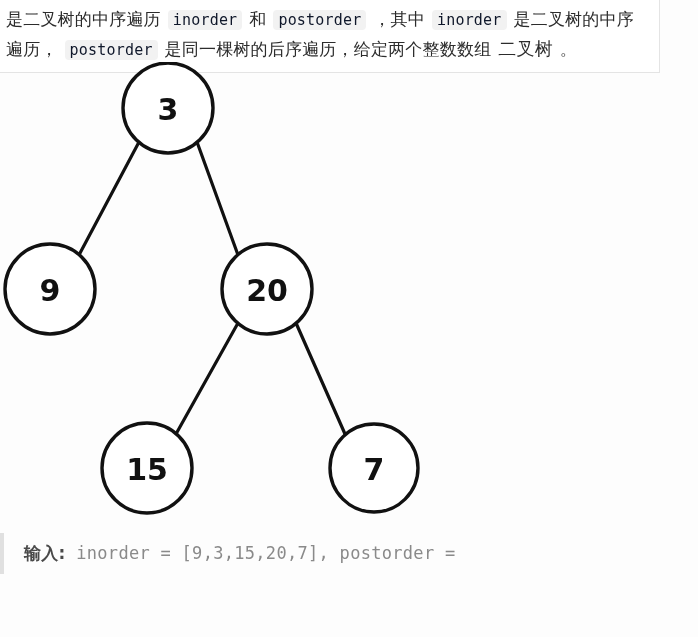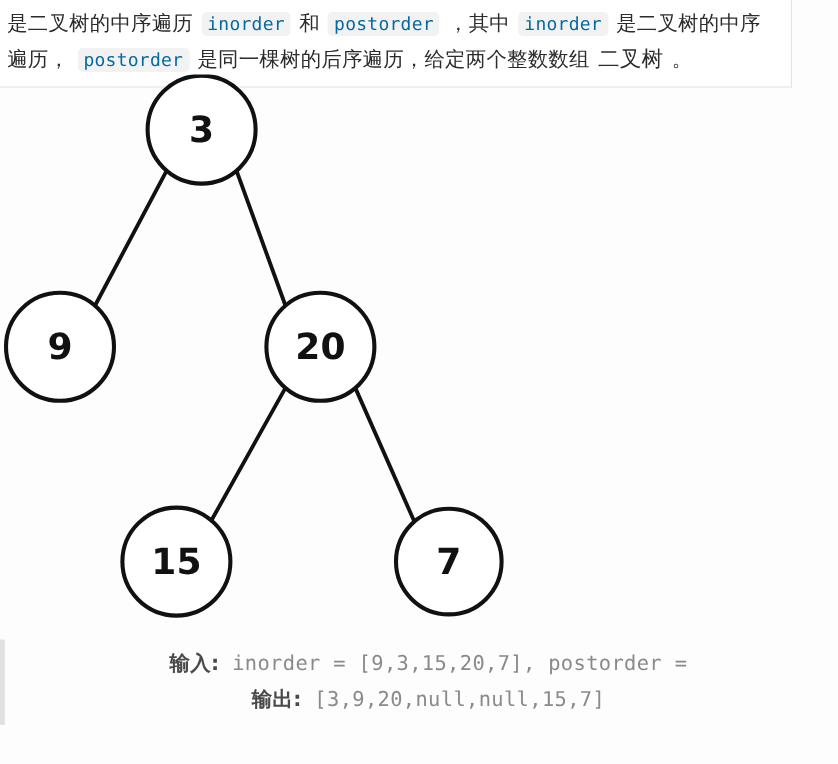--- a/index.html
+++ b/index.html
@@ -31,21 +31,21 @@
     color: #2c2c2c;
     letter-spacing: 0.2px;
   }
   #problem-statement .seg { white-space: normal; }
   .code-span {
     font-family: "DejaVu Sans Mono", "Liberation Mono", monospace;
     background: #f2f2f2;
     border-radius: 4px;
     padding: 1px 5px;
     font-size: 15px;
-    color: #0369a1;
+    color: #0f172a;
     margin: 0 2px;
   }
   .emph {
     font-family: "Liberation Serif", "DejaVu Serif", serif;
     font-size: 18px;
     padding: 0 2px;
   }
 
   
   #tree-diagram {
@@ -90,21 +90,21 @@
     line-height: 30px;
     color: #8a8a8a;
     letter-spacing: 0.3px;
   }
   #example-block .io-label {
     font-family: "DejaVu Sans", "Liberation Sans", sans-serif;
     font-weight: bold;
     color: #4a4a4a;
     font-size: 17px;
   }
-  .example-line { display: block; text-align: center; }
+  .example-line { display: block; }
 </style>
 </head>
 <body>
 
 <div id="problem-statement">
   <span class="seg">是二叉树的中序遍历 </span><span class="code-span">inorder</span><span class="seg"> 和 </span><span class="code-span">postorder</span><span class="seg"> ，其中 </span><span class="code-span">inorder</span><span class="seg"> 是二叉树的中序遍历， </span><span class="code-span">postorder</span><span class="seg"> 是同一棵树的后序遍历，给定两个整数数组 </span><span class="emph">二叉树</span><span class="seg"> 。</span>
 </div>
 
 <div id="tree-diagram">
   <svg id="tree-svg" width="698" height="468" viewBox="0 0 698 468">
@@ -134,14 +134,13 @@
         <g>
           <circle cx="374" cy="406" r="44" class="tree-node-circle"></circle>
           <text x="374" y="407" class="tree-node-label">7</text>
         </g>
       </g>
   </svg>
 </div>
 
 <div id="example-block">
   <span class="example-line"><span class="io-label">输入:</span><span> inorder = [9,3,15,20,7], postorder =</span></span>
-  <span class="example-line"><span class="io-label">输出:</span><span> [3,9,20,null,null,15,7]</span></span>
 </div>
 
 </body></html>

